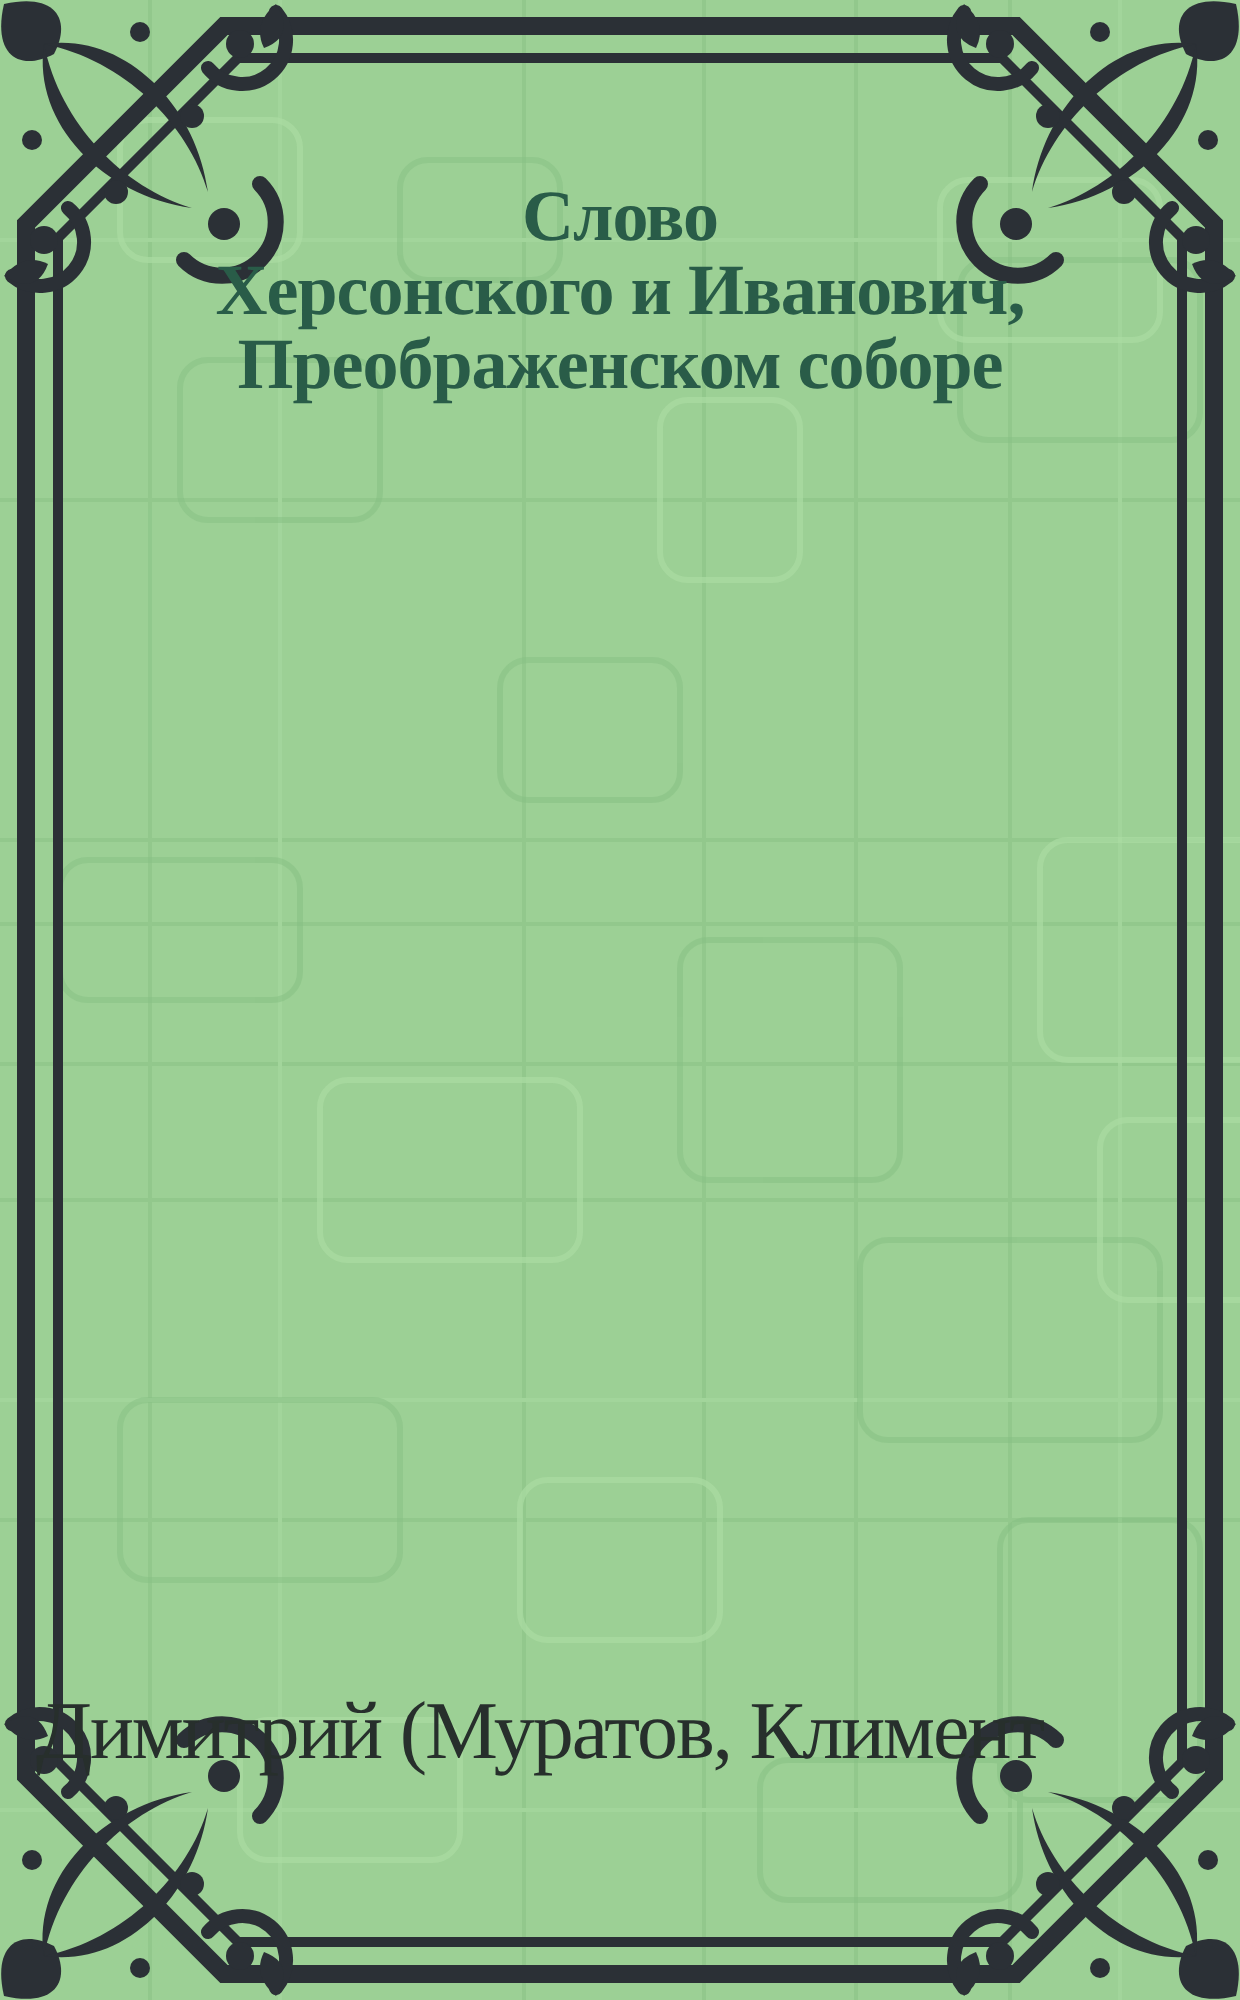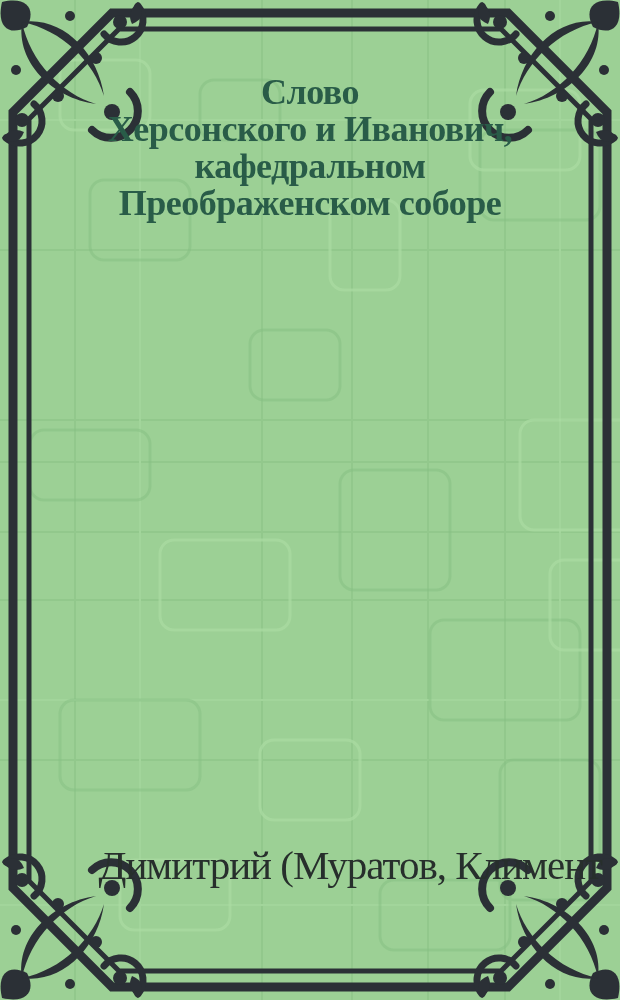--- a/index.html
+++ b/index.html
@@ -21,30 +21,30 @@
   }
   .layer{position:absolute;left:0;top:0;width:620px;height:1000px;}
   svg{display:block;}
   .pd{stroke:var(--pattern_dark);fill:none;}
   .pl{stroke:var(--pattern_light);fill:none;}
   .orn{fill:var(--ink);}
   .orn-stroke{stroke:var(--ink);fill:none;stroke-linecap:round;}
   .frame-outer{stroke:var(--ink);stroke-width:9;fill:none;}
   .frame-inner{stroke:var(--ink);stroke-width:5;fill:none;}
   .title{
-    position:absolute;top:74px;left:34px;right:34px;
+    position:absolute;top:90px;left:34px;right:34px;
     text-align:center;
     color:var(--title_color);
     font-weight:bold;
     font-size:36px;line-height:37px;
     letter-spacing:-0.5px;
   }
   .author{
     position:absolute;top:842px;left:18px;right:18px;
-    text-align:right;
+    text-align:left;
     color:var(--author_color);
     font-weight:normal;
     font-size:41px;line-height:46px;
     letter-spacing:-1px;
   }
 </style>
 </head>
 <body>
 
 <div class="cover">
@@ -129,21 +129,20 @@
       <use href="#cornOrn"></use>
       <use href="#cornOrn" transform="translate(620,0) scale(-1,1)"></use>
       <use href="#cornOrn" transform="translate(0,1000) scale(1,-1)"></use>
       <use href="#cornOrn" transform="translate(620,1000) scale(-1,-1)"></use>
     </svg>
   </div>
 
   <div class="title">
     <div>Слово</div>
     <div>Херсонского и Иванович,</div>
-    <div>кафедральном</div>
     <div>Преображенском соборе</div>
   </div>
 
   <div class="author">
     <div>Димитрий (Муратов, Климент</div>
   </div>
 
 </div>
 
 </body></html>

